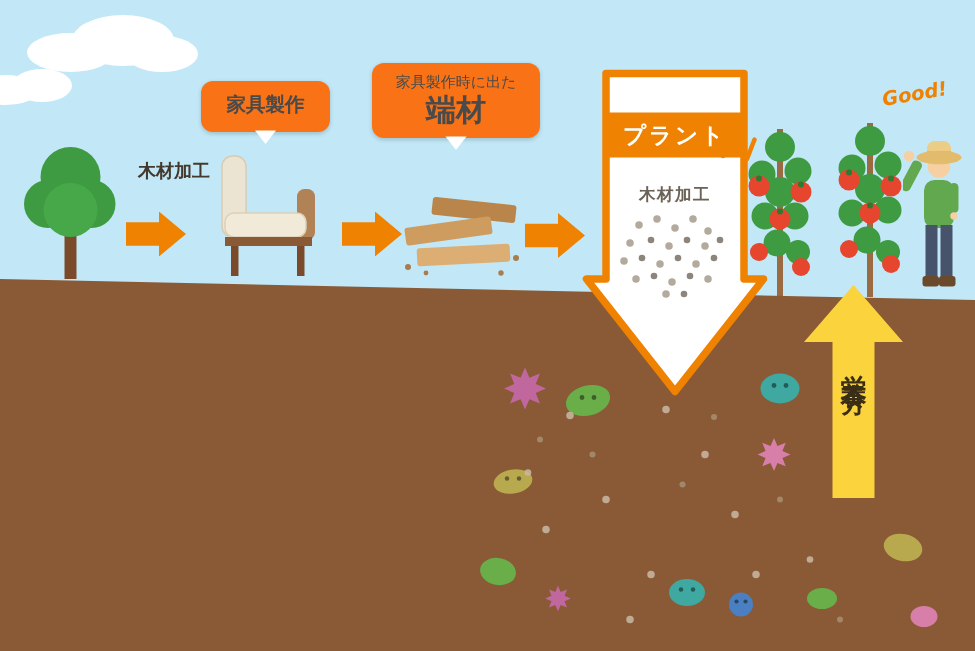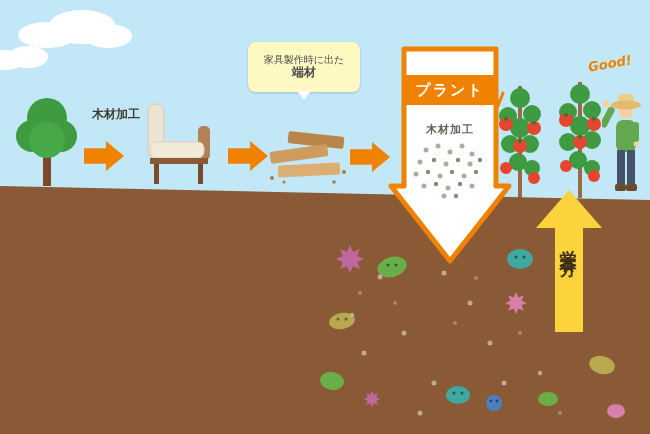--- a/index.html
+++ b/index.html
@@ -11,32 +11,32 @@
   .abs{position:absolute;}
   
   .cloud span{position:absolute;background:#fff;border-radius:50%;}
   
   .arrow-right{
     position:absolute;width:40px;height:30px;background:var(--orange,#ef8200);
     clip-path:polygon(0 24%,55% 24%,55% 0,100% 50%,55% 100%,55% 76%,0 76%);
   }
   
   .bubble{
-    position:absolute;background:#fef9c3;border-radius:8px;
+    position:absolute;background:#f97316;border-radius:8px;
     display:flex;flex-direction:column;align-items:center;justify-content:center;
     color:var(--text-dark,#4a4a4a);box-shadow:0 1px 3px rgba(0,0,0,.18);
   }
   .bubble .tail{
     position:absolute;bottom:-8px;left:50%;margin-left:-7px;width:0;height:0;
     border-left:7px solid transparent;border-right:7px solid transparent;
     border-top:9px solid #fff;
   }
   .lbl-main{font-weight:bold;font-size:13px;line-height:1.1;}
   .lbl-small{font-size:10px;line-height:1.2;}
-  .lbl-big{font-weight:bold;font-size:12px;line-height:1.1;}
+  .lbl-big{font-weight:bold;font-size:20px;line-height:1.1;}
   .step1-text{font-size:12px;font-weight:bold;color:#43392d;white-space:nowrap;}
   
   .soil{
     position:absolute;left:0;top:180px;width:650px;height:254px;
     background:var(--soil,#8a5a36);
     clip-path:polygon(0 6px,100% 20px,100% 100%,0 100%);
   }
   
   .plant-arrow{position:absolute;left:388px;top:46px;width:124px;height:218px;}
   .plant-strip{
@@ -92,20 +92,24 @@
     <circle cx="47" cy="42" r="16" fill="#3f9b41"></circle>
     <circle cx="33" cy="46" r="18" fill="#47a849"></circle>
   </svg>
 
   <div class="abs step1-text" style="left:92px;top:106px;">木材加工</div>
 
   <div class="arrow-right" style="left:84px;top:141px;"></div>
   <div class="arrow-right" style="left:228px;top:141px;"></div>
   <div class="arrow-right" style="left:350px;top:142px;"></div>
 
+  <div class="bubble" style="left:134px;top:54px;width:86px;height:34px;">
+    <span class="lbl-main">家具製作</span>
+    <span class="tail"></span>
+  </div>
 
   <svg class="abs" style="left:138px;top:100px;" width="84" height="88" viewBox="0 0 84 88">
     <rect x="10" y="4" width="16" height="54" rx="7" fill="#ece4d2" stroke="#d8cbb2" stroke-width="1"></rect>
     <rect x="60" y="26" width="12" height="34" rx="5" fill="#b08255"></rect>
     <rect x="12" y="42" width="54" height="16" rx="6" fill="#f2ead8" stroke="#ddd0b8" stroke-width="1"></rect>
     <rect x="12" y="58" width="58" height="6" fill="#8a5a36"></rect>
     <rect x="16" y="64" width="5" height="20" fill="#7a4a2a"></rect>
     <rect x="60" y="64" width="5" height="20" fill="#7a4a2a"></rect>
   </svg>
 

